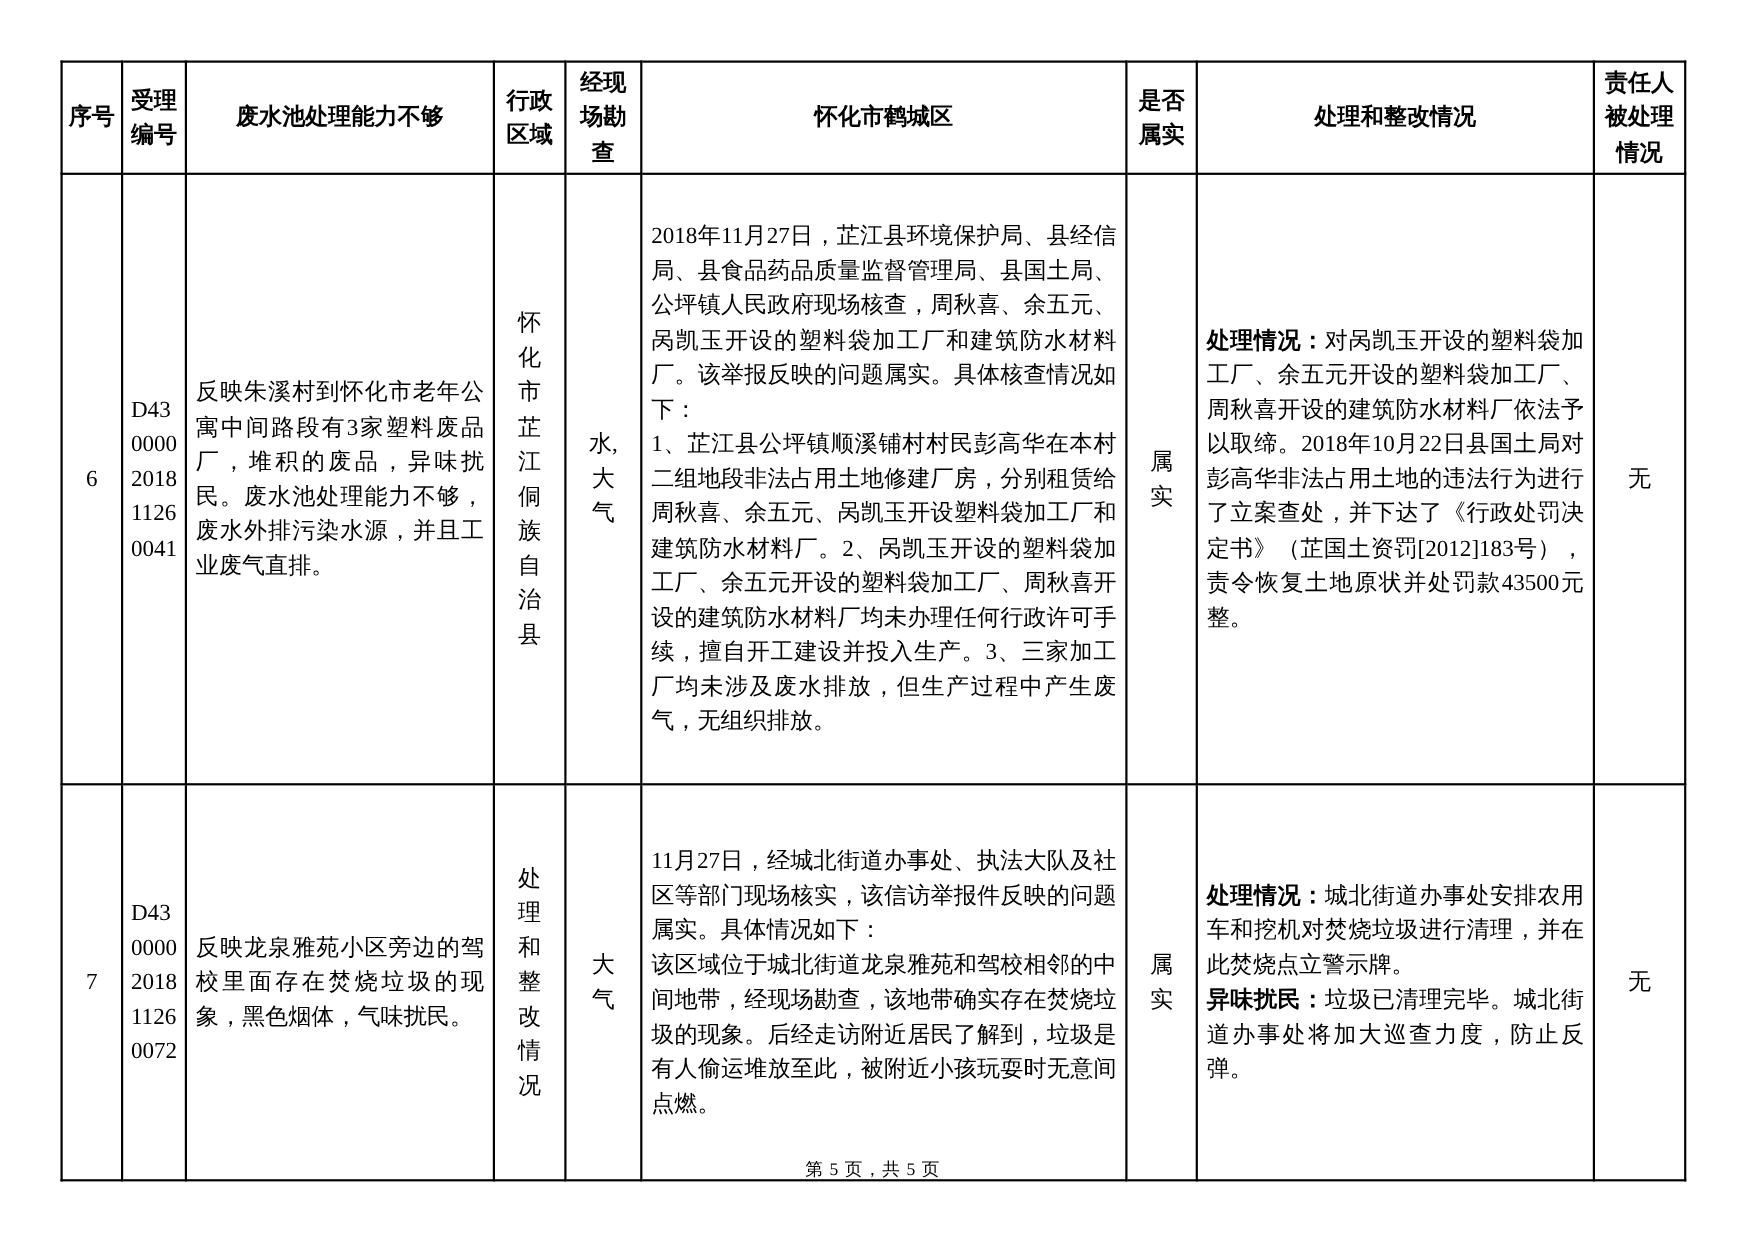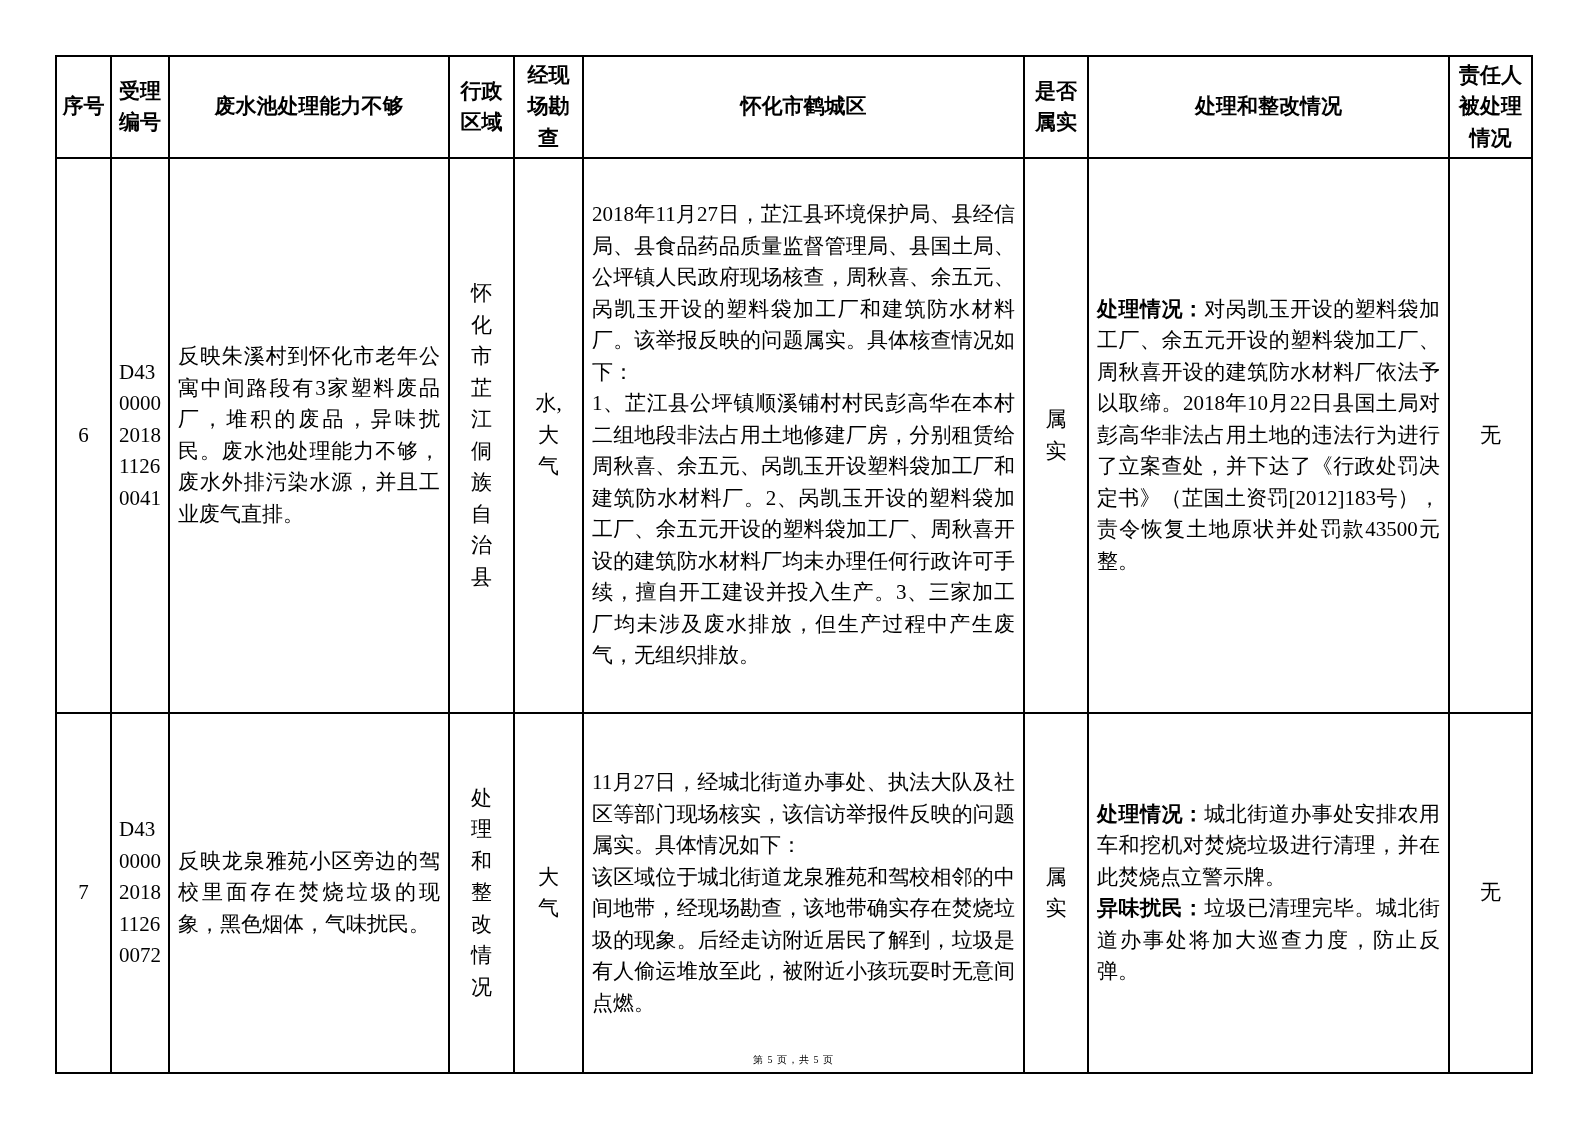--- a/index.html
+++ b/index.html
@@ -60,21 +60,21 @@
   }
   .bold-label {
     font-weight: bold;
   }
   .page-footer {
     position: absolute;
     left: 0;
     top: 1053px;
     width: 100%;
     text-align: center;
-    font-size: 10px;
+    font-size: 16px;
     letter-spacing: 1px;
   }
 </style>
 </head>
 <body>
 
 <table class="doc-table">
   <colgroup>
     <col style="width:55px">
     <col style="width:58px">

